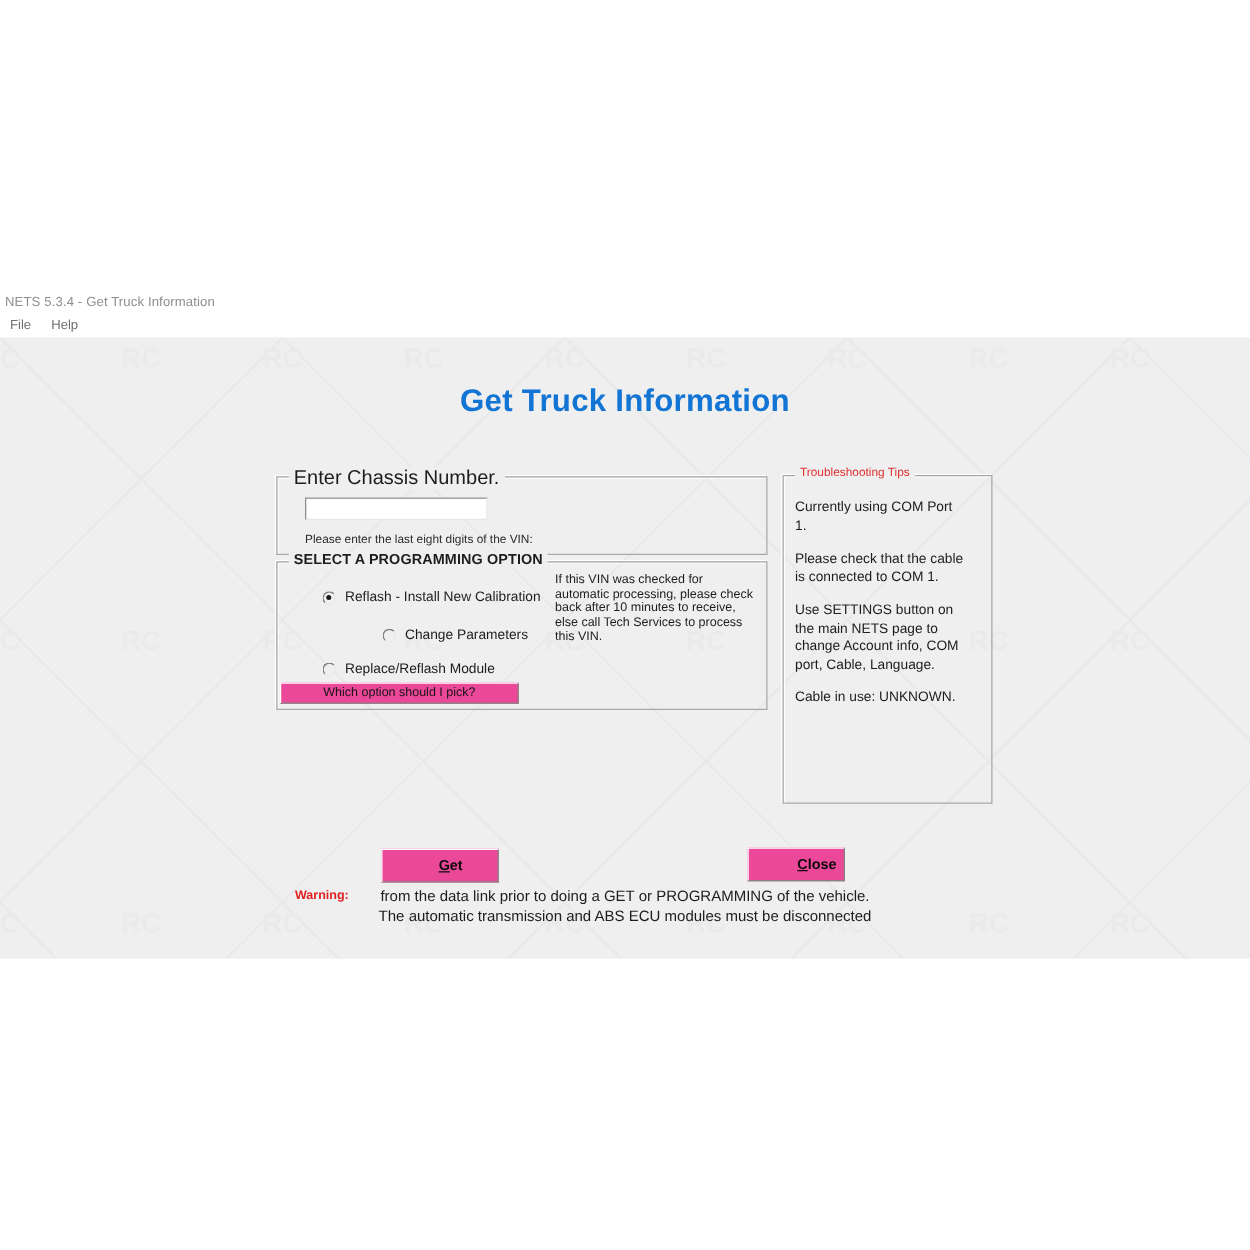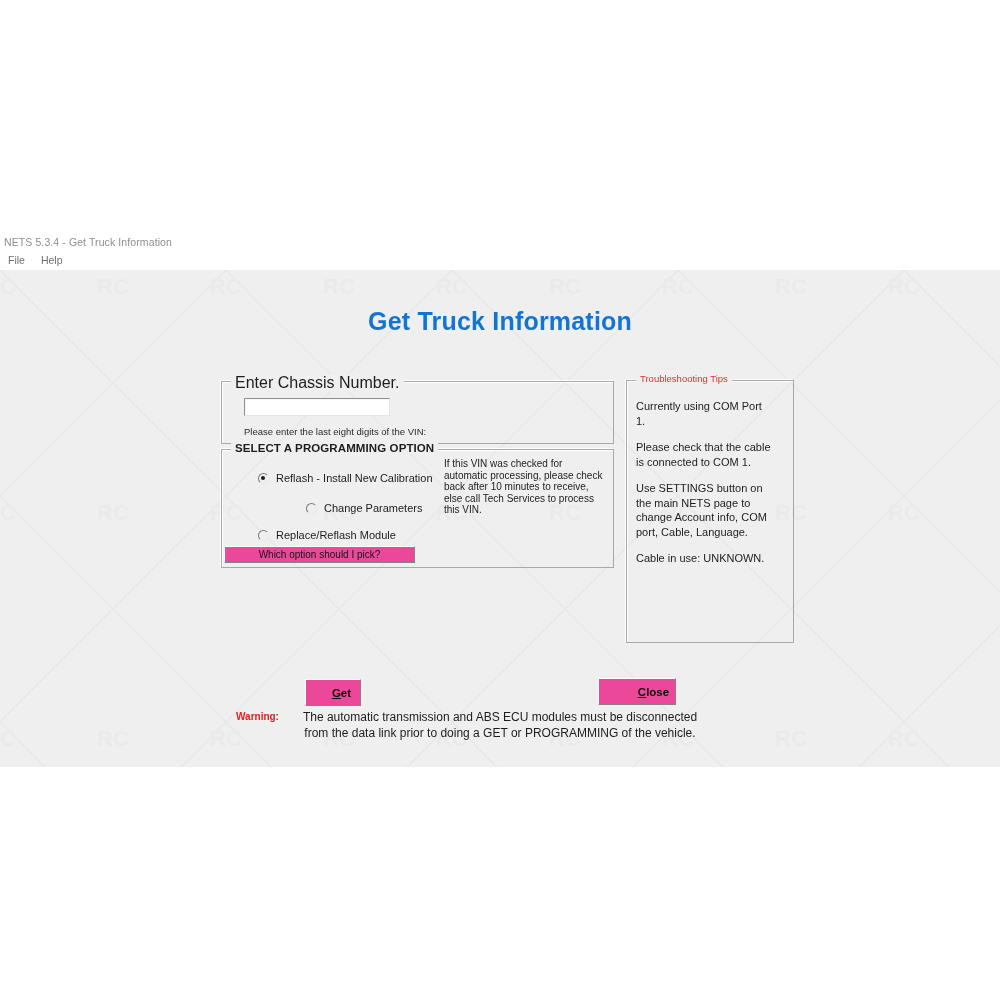--- a/index.html
+++ b/index.html
@@ -212,21 +212,21 @@
     box-sizing: border-box;
   }
   #which-option-btn {
     left: 224px; top: 546px;
     width: 191px; height: 17px;
     font-size: 10px;
   }
 
   #get-btn {
     left: 305px; top: 679px;
-    width: 56px; height: 27px; padding-left: 17px;
+    width: 94px; height: 27px; padding-left: 17px;
   }
   #close-btn {
     left: 598px; top: 678px;
     width: 78px; height: 27px; padding-left: 33px;
   }
   .mnemonic { text-decoration: underline; }
   .btn-label { font-size: 11.5px; font-weight: bold; color: #0a0a0a; }
 
   
   #tips-group {
@@ -345,17 +345,17 @@
   <div class="btn" id="get-btn">
     <span class="btn-label"><span class="mnemonic">G</span><span>et</span></span>
   </div>
 
   <div class="btn" id="close-btn">
     <span class="btn-label"><span class="mnemonic">C</span><span>lose</span></span>
   </div>
 
   <div id="warning-label">Warning:</div>
   <div id="warning-text">
+    <div>from the data link prior to doing a GET or PROGRAMMING of the vehicle.</div>
     <div>The automatic transmission and ABS ECU modules must be disconnected</div>
-    <div>from the data link prior to doing a GET or PROGRAMMING of the vehicle.</div>
   </div>
 
 </div>
 
 </body></html>

